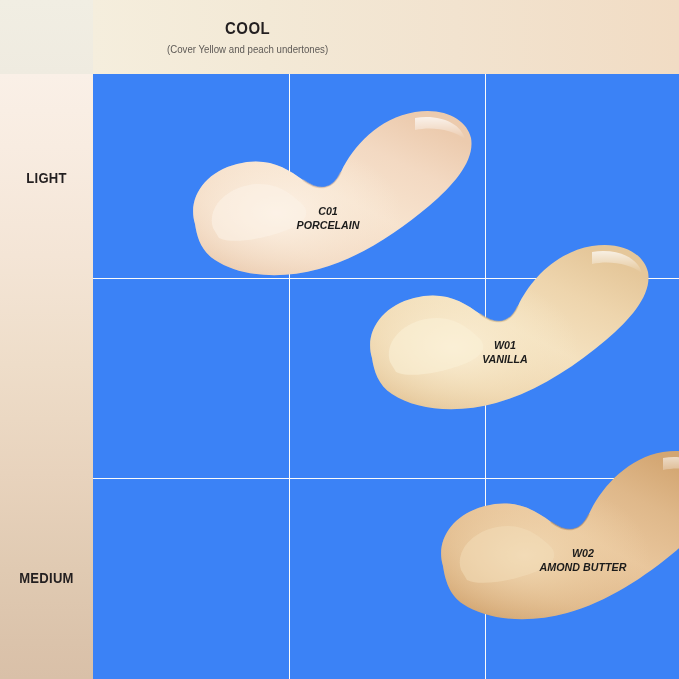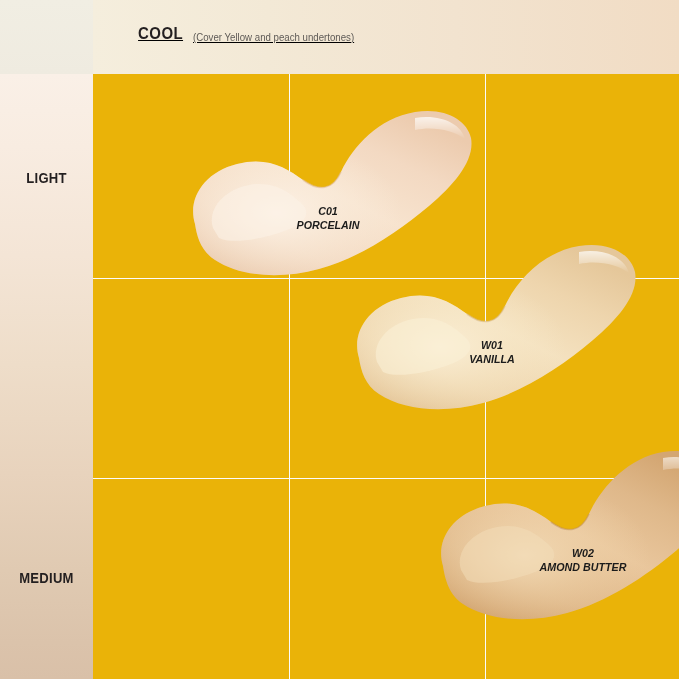--- a/index.html
+++ b/index.html
@@ -33,23 +33,23 @@
     top: 0;
     width: 586px;
     height: 74px;
     background: linear-gradient(90deg, #f5eedd 0%, #f3e9d6 30%, #f2e3cf 62%, #f1dcc4 100%);
   }
   .header-col {
     position: absolute;
     top: 0;
     height: 74px;
     display: flex;
+    flex-direction: column;
     align-items: center;
     justify-content: center;
-    text-decoration: underline;
   }
   .header-col.cool { left: 0px; width: 310px; }
   .header-col.warm { left: 310px; width: 276px; }
 
   .header-title {
     font-size: 17px;
     font-weight: bold;
     letter-spacing: 0.5px;
     color: #231f20;
     line-height: 1;
@@ -95,21 +95,21 @@
   .depth-label.light  { top: 171px; }
   .depth-label.medium { top: 571px; }
 
   
   .plot-area {
     position: absolute;
     left: 93px;
     top: 74px;
     width: 586px;
     height: 605px;
-    background: #eab308;
+    background: #3b82f6;
     overflow: hidden;
   }
   .grid-v {
     position: absolute;
     top: 0;
     width: 1.4px;
     height: 605px;
     background: #fbfbfb;
   }
   .grid-h {
@@ -199,21 +199,21 @@
                  C128,106 124,116 104,124 C78,134 48,138 36,132 Z" fill="#fcf2e6" opacity="0.6"></path>
         <path d="M232,12 C258,8 278,18 282,33 C270,24 250,20 232,24 Z" fill="url(#g1rim)"></path>
         <path d="M120,74 C136,86 150,84 158,66" fill="none" stroke="#e0bb9b" stroke-width="1.6" opacity="0.55"></path>
       </svg>
       <div class="swatch-label" style="left:60px; top:98px; width:170px;">
         <span class="swatch-code">C01</span>
         <span class="swatch-name">PORCELAIN</span>
       </div>
     </div>
 
-    <div class="swatch" style="left:254px; top:166px;">
+    <div class="swatch" style="left:267px; top:166px;">
       <svg width="290" height="180" viewBox="0 0 290 180" aria-hidden="true">
         <defs>
           <linearGradient id="g2base" x1="0.12" y1="0.95" x2="0.85" y2="0.08">
             <stop offset="0%" stop-color="#e2c192"></stop>
             <stop offset="22%" stop-color="#edd3aa"></stop>
             <stop offset="52%" stop-color="#f4e1bf"></stop>
             <stop offset="78%" stop-color="#eed5ad"></stop>
             <stop offset="100%" stop-color="#e5c79a"></stop>
           </linearGradient>
           <radialGradient id="g2hi" cx="0.3" cy="0.62" r="0.45">

